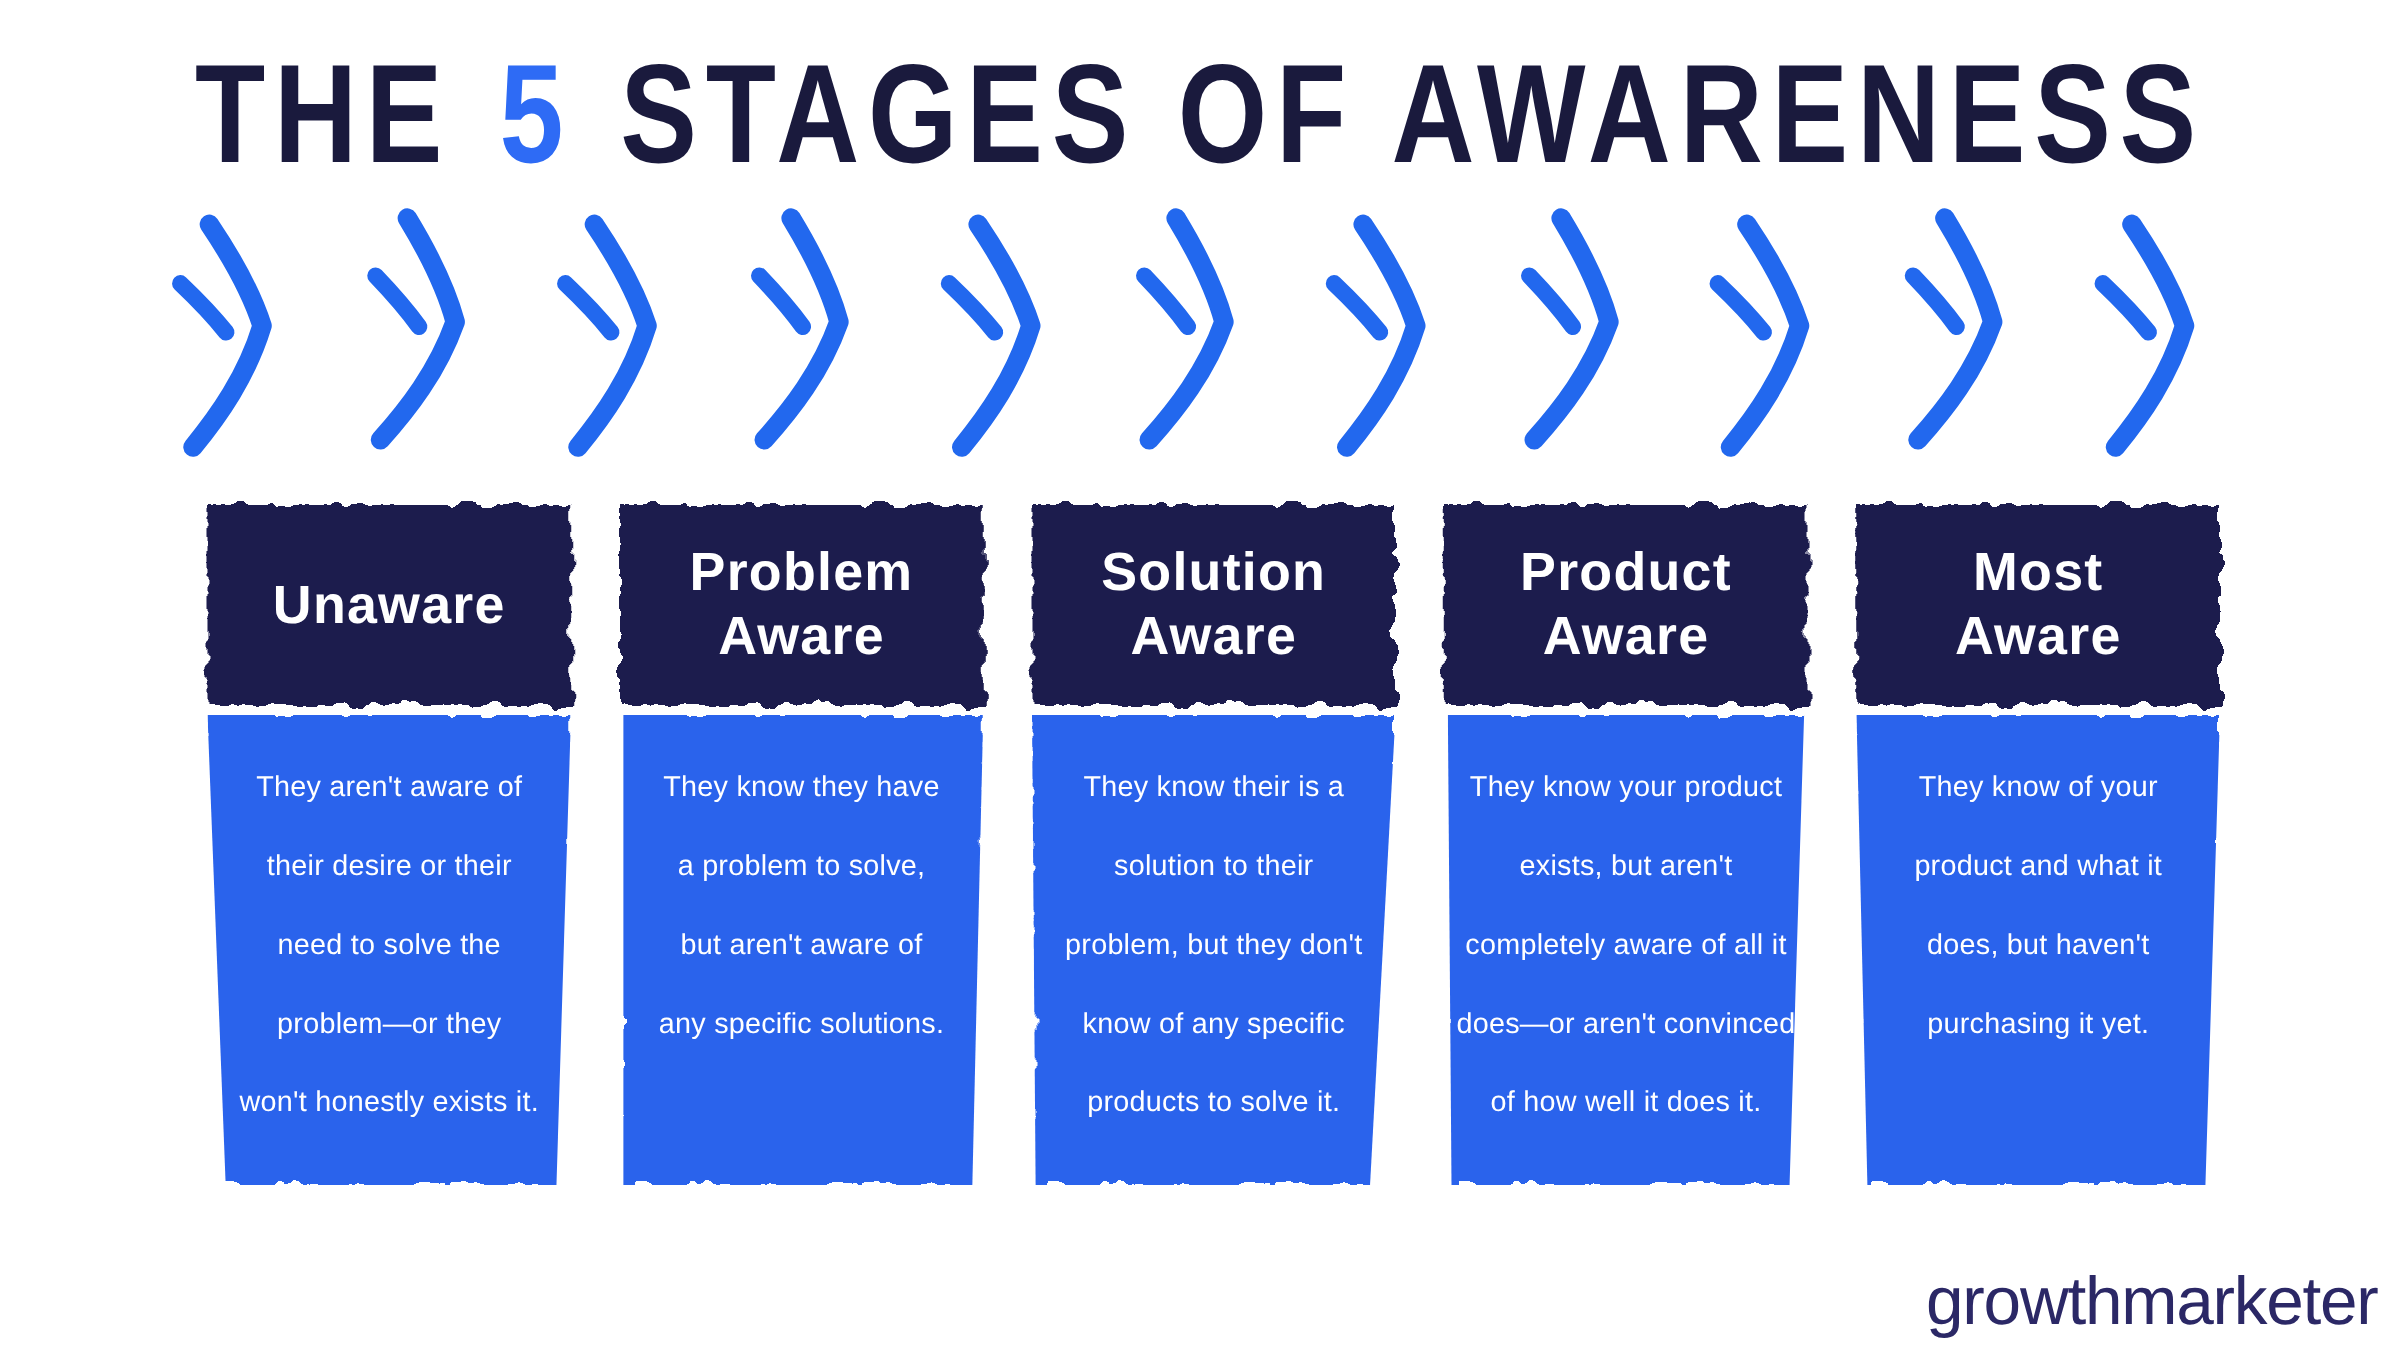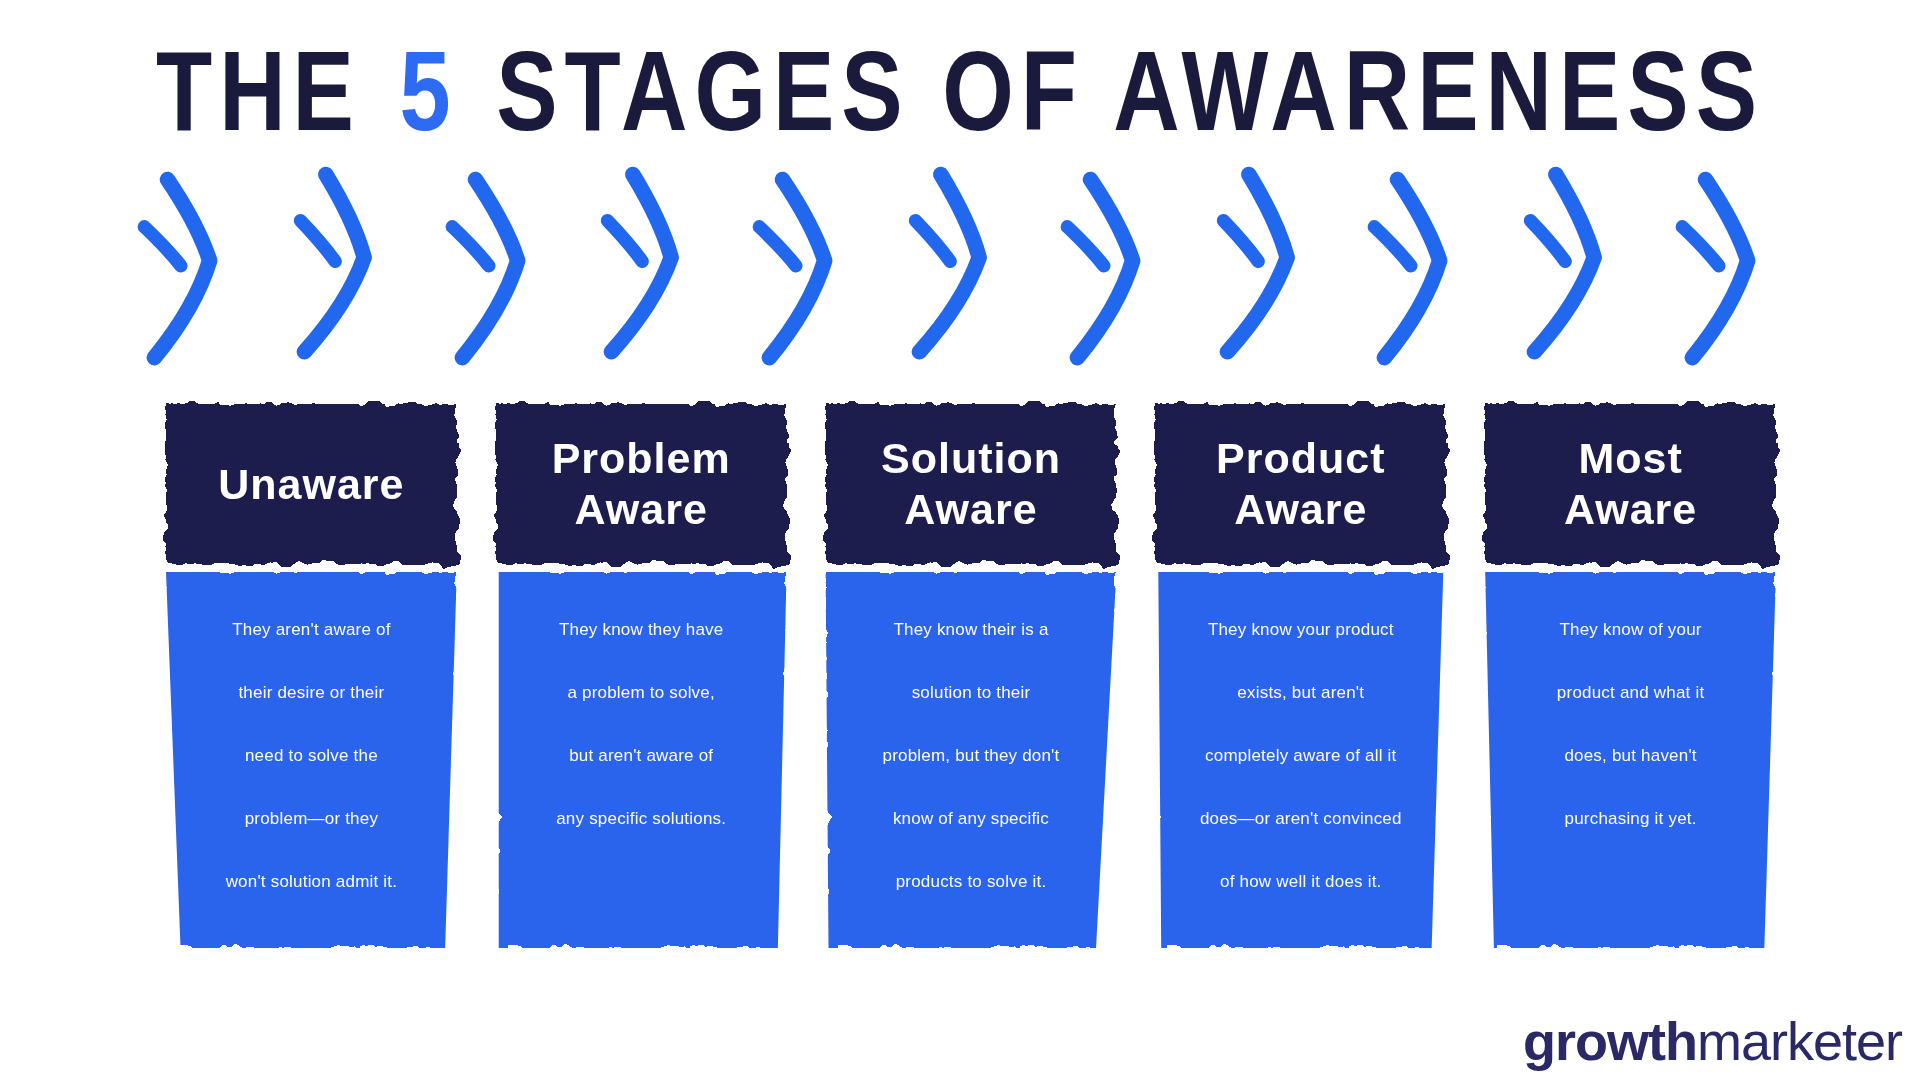--- a/index.html
+++ b/index.html
@@ -59,30 +59,30 @@
     filter:url(#roughEdge);
   }
   .stage:nth-child(1) .stage-body .rough-bg { clip-path:polygon(0% 0%,100% 0%,96% 100%,5% 100%); }
   .stage:nth-child(2) .stage-body .rough-bg { clip-path:polygon(1% 0%,100% 0%,97% 100%,1% 100%); }
   .stage:nth-child(3) .stage-body .rough-bg { clip-path:polygon(0% 0%,100% 0%,93% 100%,1% 100%); }
   .stage:nth-child(4) .stage-body .rough-bg { clip-path:polygon(1% 0%,99% 0%,95% 100%,2% 100%); }
   .stage:nth-child(5) .stage-body .rough-bg { clip-path:polygon(0% 0%,100% 0%,96% 100%,3% 100%); }
   .desc {
     position:relative; z-index:2;
     padding-top:32px; text-align:center;
-    color:#fff; font-size:17px; letter-spacing:0.2px;
+    color:#fff; font-size:23px; letter-spacing:0.2px;
   }
   .desc .line { line-height:63px; white-space:nowrap; }
 
   
   .brand {
     position:absolute; right:18px; bottom:8px;
     font-size:54px; color: var(--logo-navy); letter-spacing:-1px;
   }
-  .brand .bold { font-weight:bold;margin-left:12px; }
+  .brand .bold { font-weight:normal;margin-left:12px; }
   .brand .light { font-weight:normal;margin-top:14px; }
 
   .svgdefs { position:absolute; width:0; height:0; }
 </style>
 </head>
 <body>
 
 <svg class="svgdefs" aria-hidden="true">
   <defs>
     <filter id="roughEdge" x="-15%" y="-15%" width="130%" height="130%">
@@ -162,21 +162,21 @@
         <div class="rough-bg"></div>
         <h2>Unaware</h2>
       </div>
       <div class="stage-body">
         <div class="rough-bg"></div>
         <div class="desc">
           <div class="line">They aren't aware of</div>
           <div class="line">their desire or their</div>
           <div class="line">need to solve the</div>
           <div class="line">problem—or they</div>
-          <div class="line">won't solution admit it.</div>
+          <div class="line">won't honestly exists it.</div>
         </div>
       </div>
     </div>
 
     <div class="stage">
       <div class="stage-header">
         <div class="rough-bg"></div>
         <h2>Problem
 Aware</h2>
       </div>

